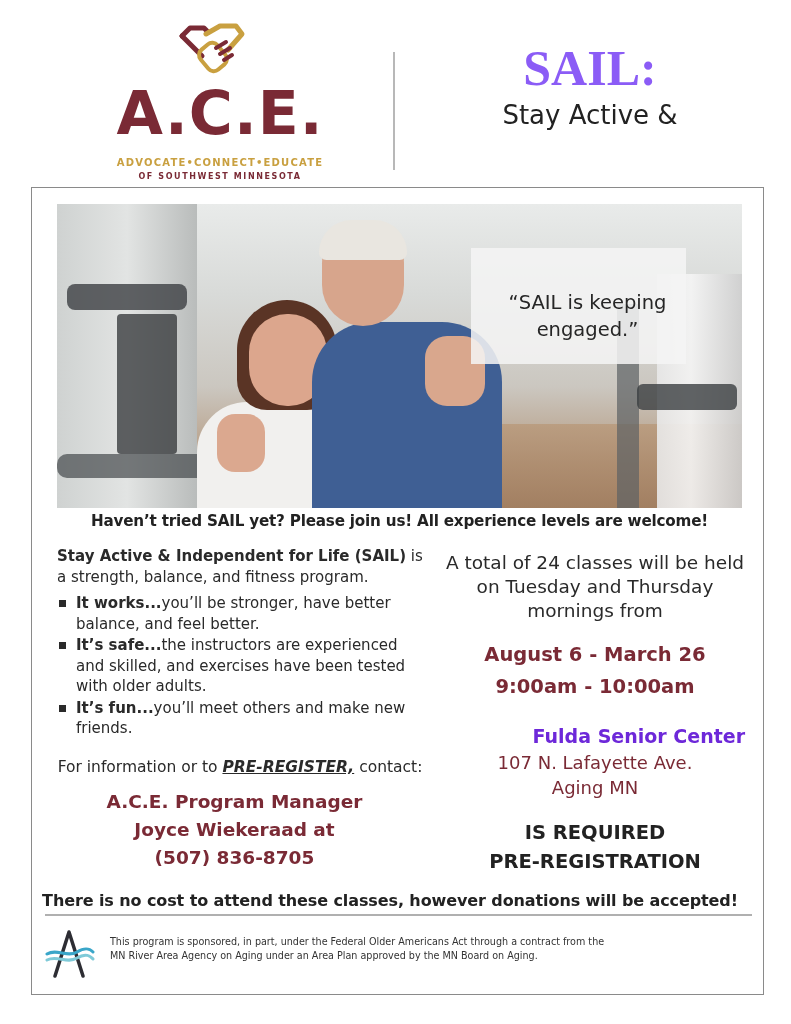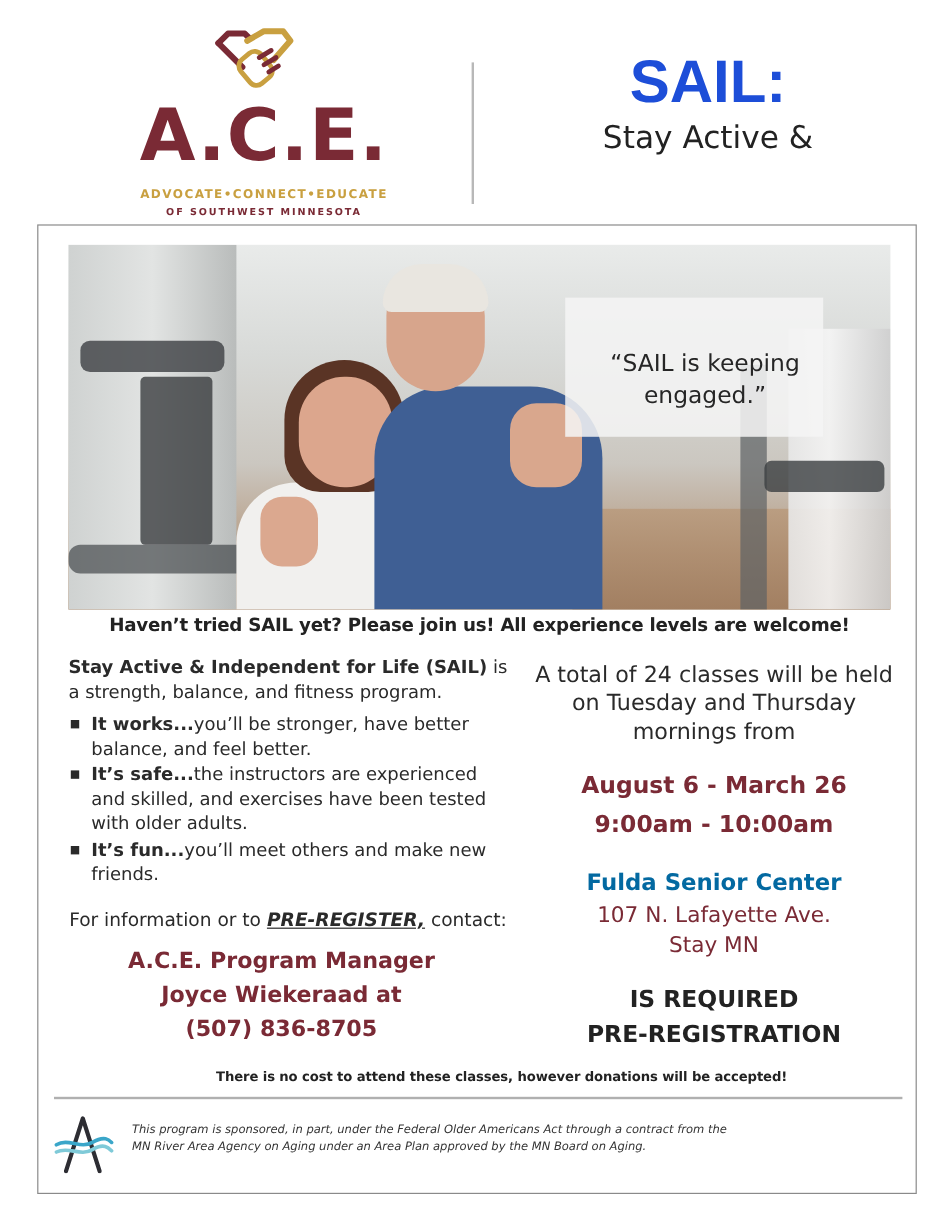--- a/index.html
+++ b/index.html
@@ -15,21 +15,21 @@
     font-family: "DejaVu Sans", sans-serif; font-weight: bold; font-size: 60px; letter-spacing: 1px;
     color: #7a2a35; line-height: 62px; }
   .ace-tagline { position: absolute; left: 0; top: 137px; width: 240px; text-align: center;
     font-size: 10px; font-weight: bold; color: #c9a040; letter-spacing: 1.2px; }
   .ace-sub { position: absolute; left: 0; top: 152px; width: 240px; text-align: center;
     font-size: 8px; font-weight: bold; color: #7a2a35; letter-spacing: 1.6px; }
 
   .divider-v { left: 393px; top: 52px; width: 2px; height: 118px; background: #b8b8b8; }
 
   .title-block { left: 400px; top: 40px; width: 380px; text-align: center; }
-  .title-main { font-family: Liberation Sans, sans-serif; font-weight: bold; font-size: 50px; color: #1d4ed8; line-height: 56px; }
+  .title-main { font-family: Liberation Serif, serif; font-weight: bold; font-size: 50px; color: #8b5cf6; line-height: 56px; }
   .title-sub { font-size: 26px; color: #222; line-height: 34px; margin-top: 2px; }
 
   
   .frame { left: 31px; top: 187px; width: 733px; height: 808px; border: 1px solid #8a8a8a; }
 
   
   .photo { left: 57px; top: 204px; width: 685px; height: 304px; overflow: hidden;
     background: linear-gradient(180deg, #e9ebea 0%, #d8dad8 30%, #cbc7c0 60%, #b59a80 85%, #a88a6e 100%); }
   .photo .bg-left { position: absolute; left: 0; top: 0; width: 140px; height: 304px;
     background: linear-gradient(90deg, #cfd2d1, #e2e4e3 50%, #b9bcbb); }
@@ -65,29 +65,29 @@
 
   .contact-intro { left: 50px; top: 758px; width: 380px; text-align: center; font-size: 15.5px; color: #2a2a2a; }
   .contact-intro u { font-weight: bold; font-style: italic; }
   .contact-block { left: 57px; top: 788px; width: 355px; text-align: center; color: #7a2a35; font-weight: bold; font-size: 18.5px; line-height: 28px; }
 
   
   .right-col { left: 445px; top: 551px; width: 300px; text-align: center; }
   .classes-text { font-size: 18.5px; line-height: 24px; color: #2a2a2a; }
   .dates { margin-top: 16px; font-weight: bold; color: #7a2a35; font-size: 19.5px; line-height: 32px; }
   .venue { position: absolute; left: 445px; top: 723px; width: 300px; text-align: center; }
-  .venue-name { font-weight: bold; color: #0369a1; font-size: 19px; line-height: 27px; }
+  .venue-name { font-weight: bold; color: #6d28d9; font-size: 19px; line-height: 27px; text-align: right; }
   .venue-addr { color: #7a2a35; font-size: 18px; line-height: 25px; }
   .prereq { position: absolute; left: 445px; top: 818px; width: 300px; text-align: center; font-weight: bold; font-size: 19.5px; line-height: 29px; color: #222; }
 
-  .cost-line { left: 68px; top: 891px; width: 700px; text-align: center; font-weight: bold; font-size: 11px; color: #222; letter-spacing: -0.1px; }
+  .cost-line { left: 40px; top: 891px; width: 700px; text-align: center; font-weight: bold; font-size: 16px; color: #222; letter-spacing: -0.1px; }
   .hr { left: 45px; top: 914px; width: 707px; height: 2px; background: #b0b0b0; }
 
   .sponsor-logo { left: 45px; top: 928px; width: 50px; height: 50px; }
-  .sponsor-text { left: 110px; top: 935px; width: 640px; font-size: 9.6px; line-height: 14px; color: #333; font-style: italic; }
+  .sponsor-text { left: 110px; top: 935px; width: 640px; font-size: 9.6px; line-height: 14px; color: #333; }
 </style>
 </head>
 <body>
 
 <div class="abs logo-wrap">
   <svg class="handshake" viewBox="0 0 68 58">
     <path d="M4 14 L12 6 L26 6 L30 10" fill="none" stroke="#7a2a35" stroke-width="5" stroke-linecap="round" stroke-linejoin="round"></path>
     <path d="M4 14 L24 34" fill="none" stroke="#7a2a35" stroke-width="5" stroke-linecap="round"></path>
     <path d="M28 12 L42 4 L58 4 L64 12 L50 28" fill="none" stroke="#c9a040" stroke-width="5" stroke-linecap="round" stroke-linejoin="round"></path>
     <rect x="24" y="22" width="22" height="26" rx="7" fill="none" stroke="#c9a040" stroke-width="4" transform="rotate(-40 35 35)"></rect>
@@ -160,21 +160,21 @@
   <div class="classes-text">A total of 24 classes will be held on Tuesday and Thursday mornings from</div>
   <div class="dates">
     <div>August 6 - March 26</div>
     <div>9:00am - 10:00am</div>
   </div>
 </div>
 
 <div class="venue">
   <div class="venue-name">Fulda Senior Center</div>
   <div class="venue-addr">107 N. Lafayette Ave.</div>
-  <div class="venue-addr">Stay MN</div>
+  <div class="venue-addr">Aging MN</div>
 </div>
 
 <div class="prereq">
   <div>IS REQUIRED</div>
   <div>PRE-REGISTRATION</div>
 </div>
 
 <div class="abs cost-line">There is no cost to attend these classes, however donations will be accepted!</div>
 <div class="abs hr"></div>
 

